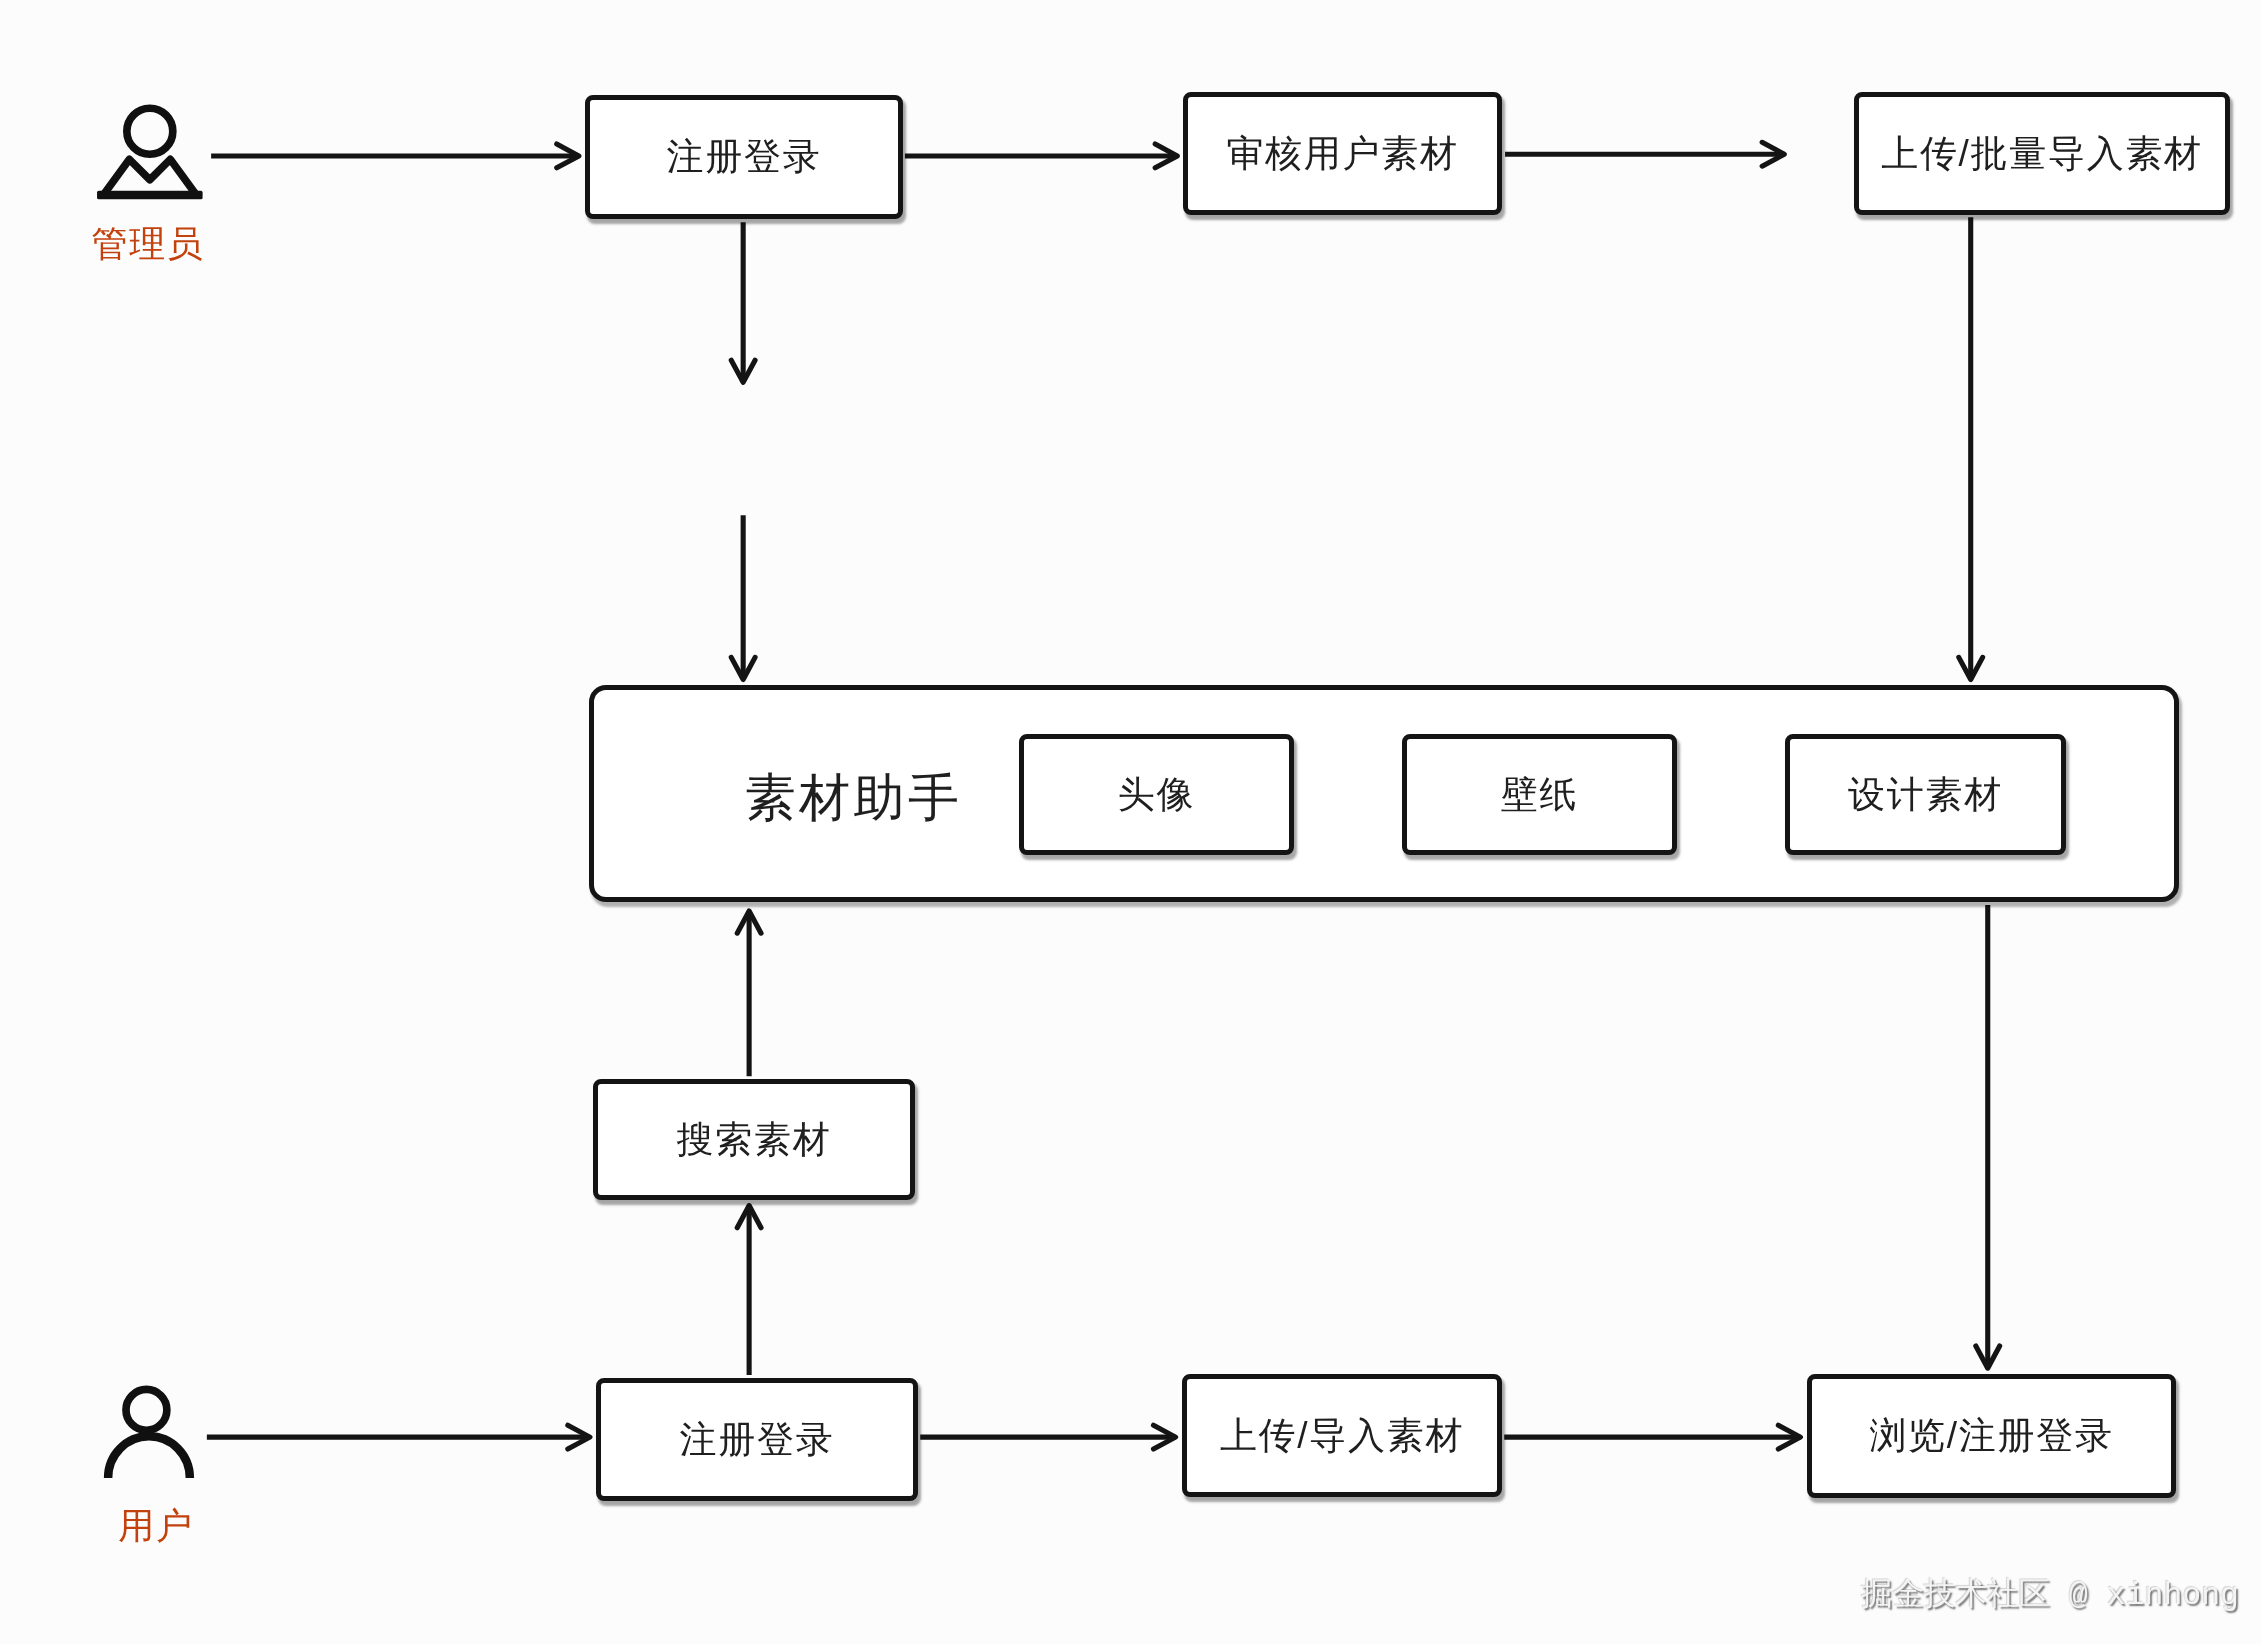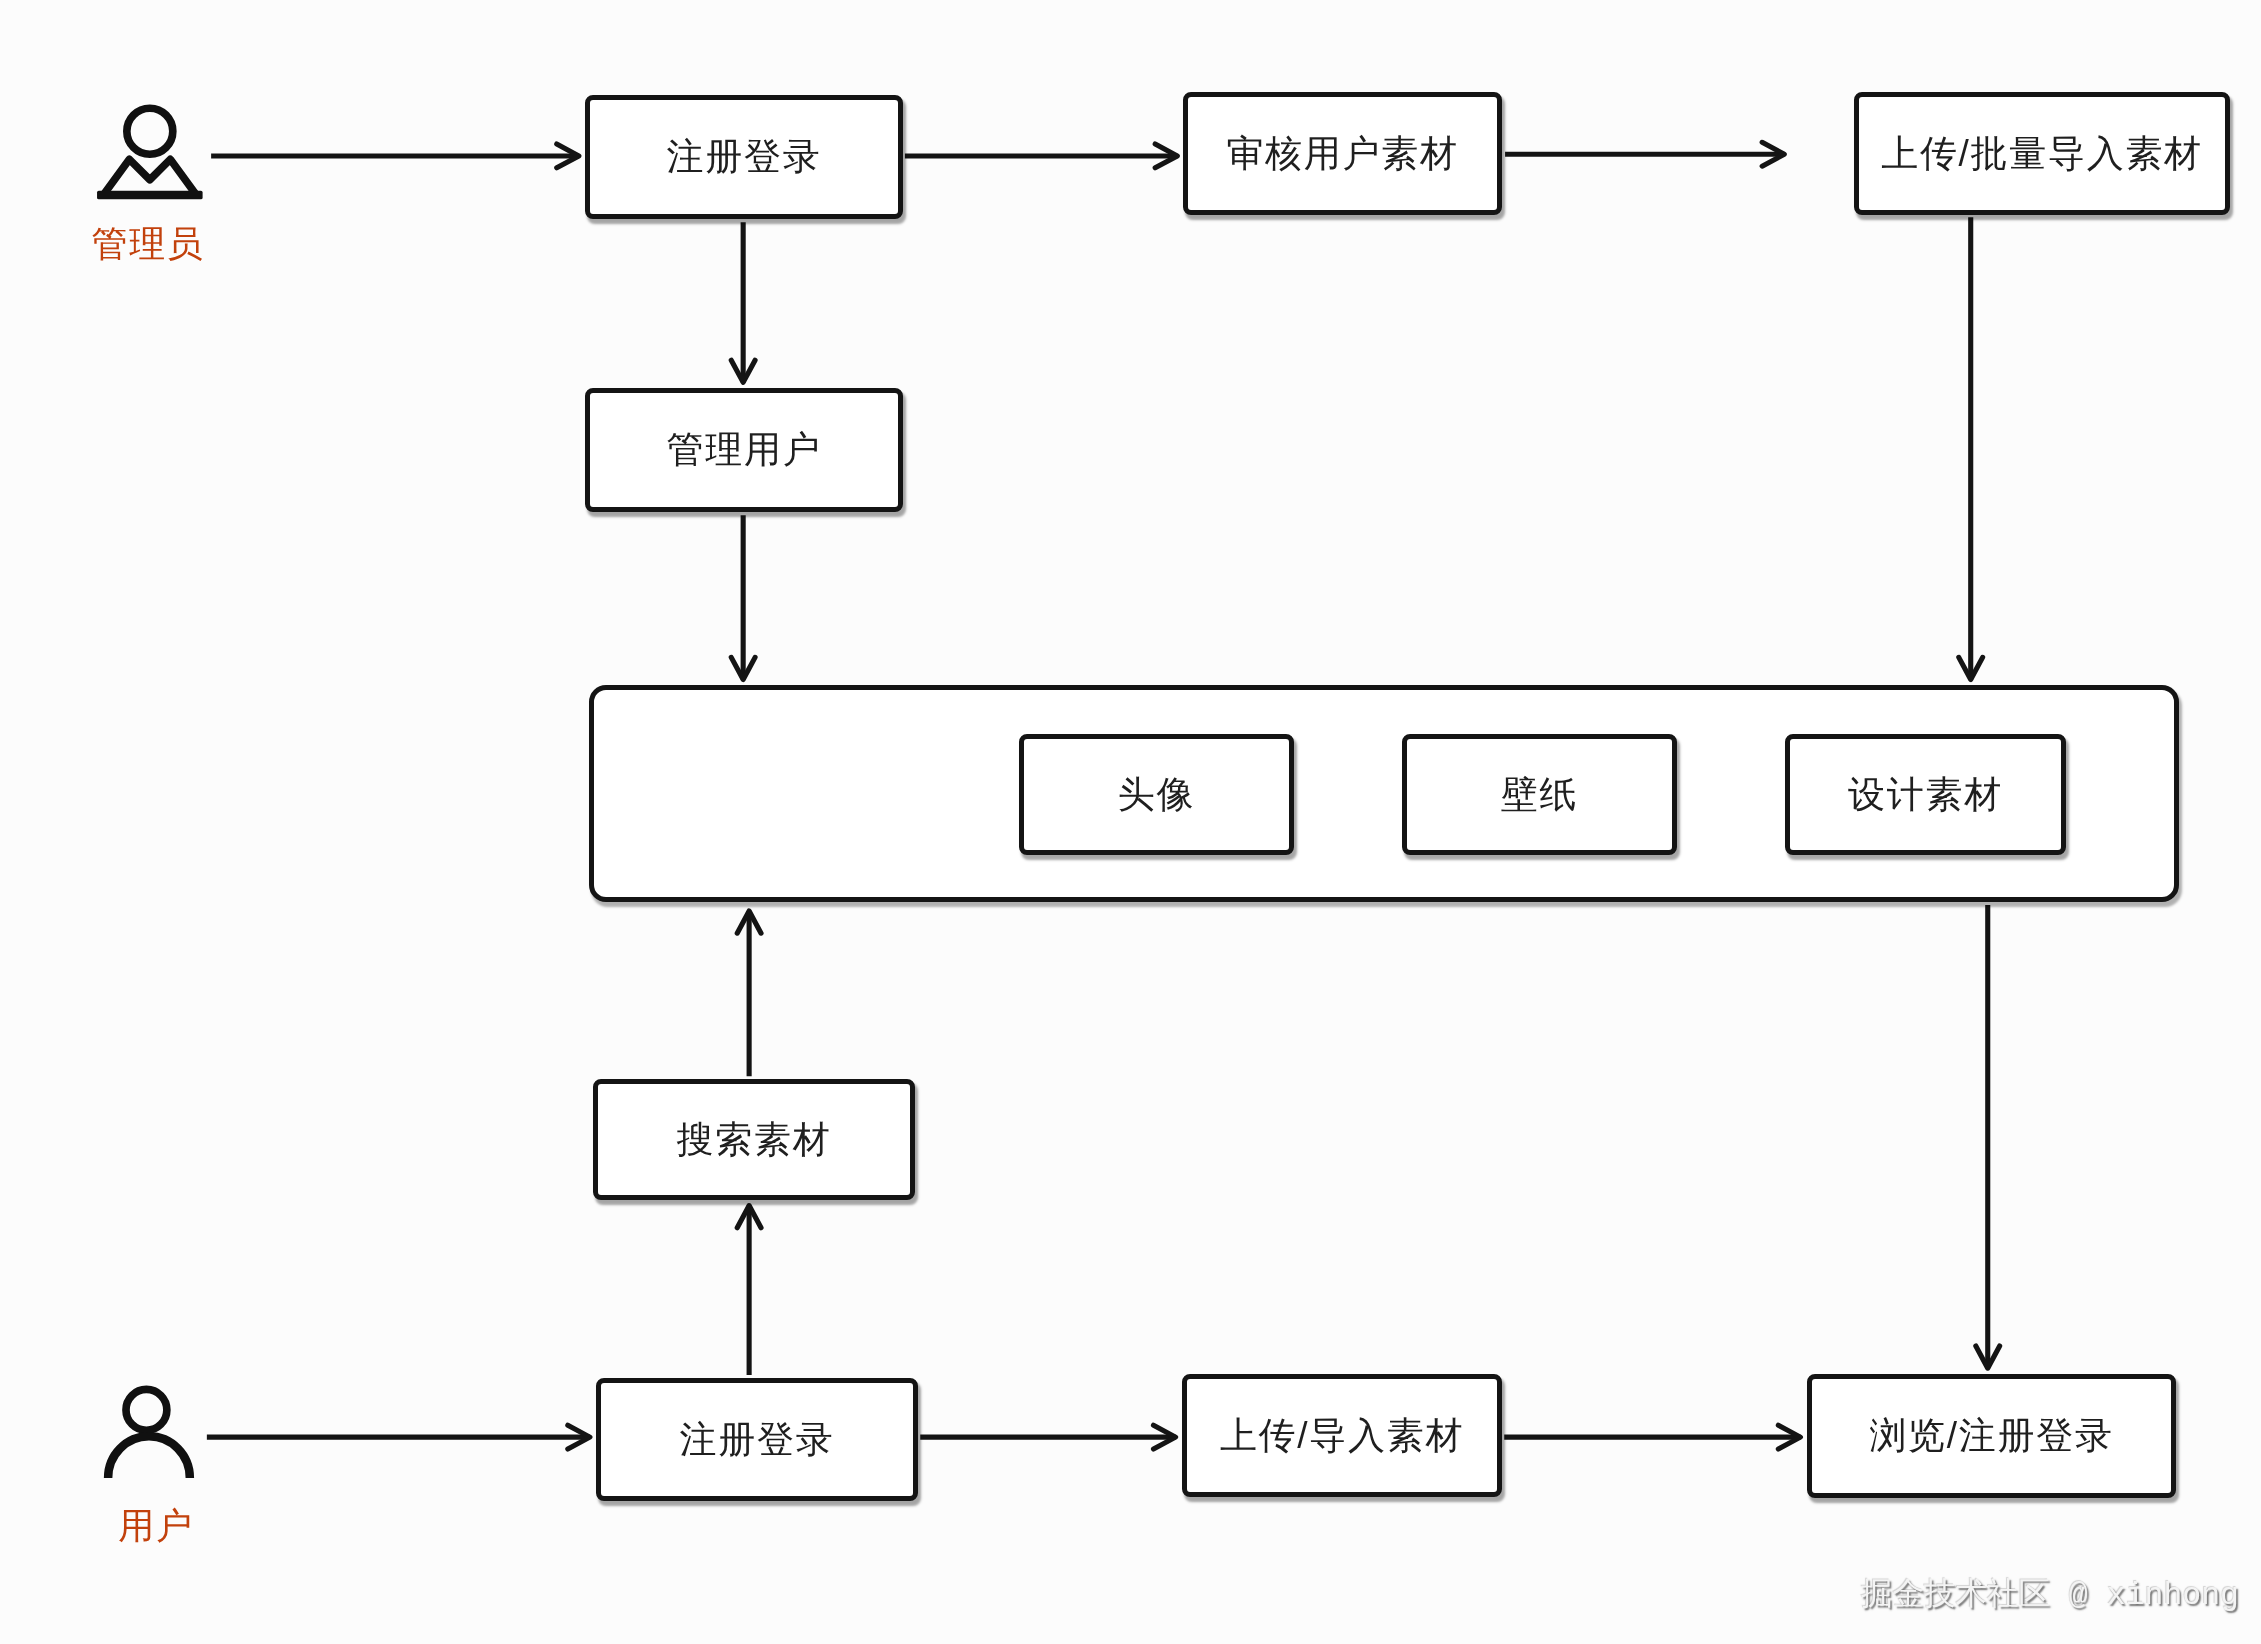--- a/index.html
+++ b/index.html
@@ -101,25 +101,23 @@
   <div class="box" style="left:585px;top:95px;width:318px;height:124px">
     <span>注册登录</span>
   </div>
   <div class="box" style="left:1183px;top:92px;width:319px;height:123px">
     <span>审核用户素材</span>
   </div>
   <div class="box" style="left:1854px;top:92px;width:376px;height:123px">
     <span>上传/批量导入素材</span>
   </div>
 
-  <div class="box" style="left:585px;top:388px;width:318px;height:124px">
-    <span>管理用户</span>
-  </div>
 
   <div class="box container-box" style="left:589px;top:685px;width:1590px;height:217px"></div>
+  <div class="big-label" style="left:683px;top:768px;width:341px;height:60px">素材助手</div>
   <div class="box" style="left:1019px;top:734px;width:275px;height:121px">
     <span>头像</span>
   </div>
   <div class="box" style="left:1402px;top:734px;width:275px;height:121px">
     <span>壁纸</span>
   </div>
   <div class="box" style="left:1785px;top:734px;width:281px;height:121px">
     <span>设计素材</span>
   </div>
 

